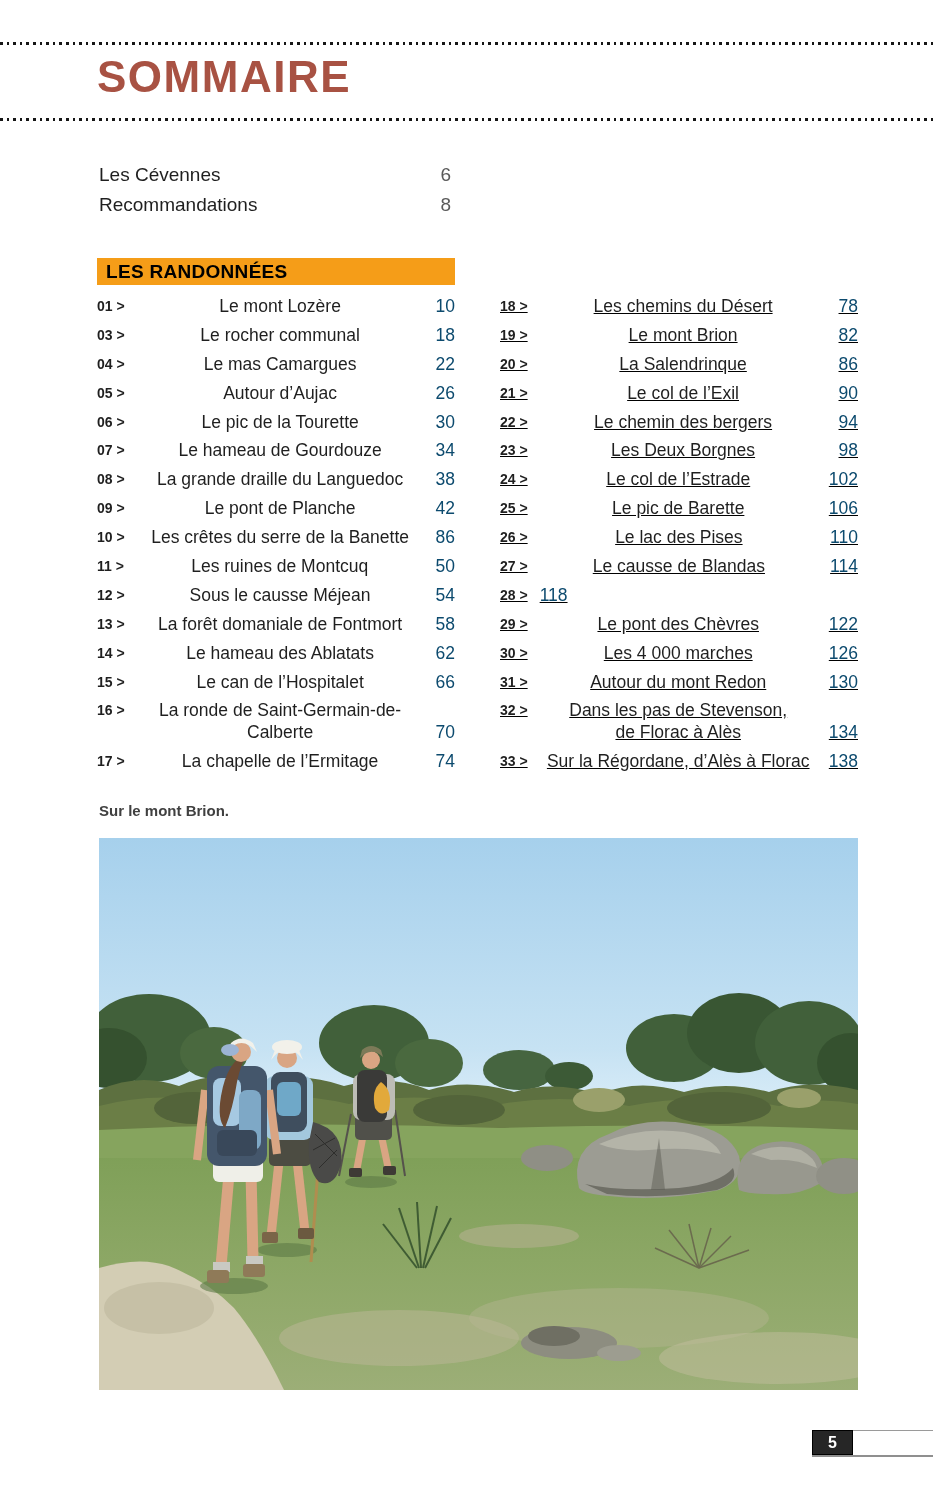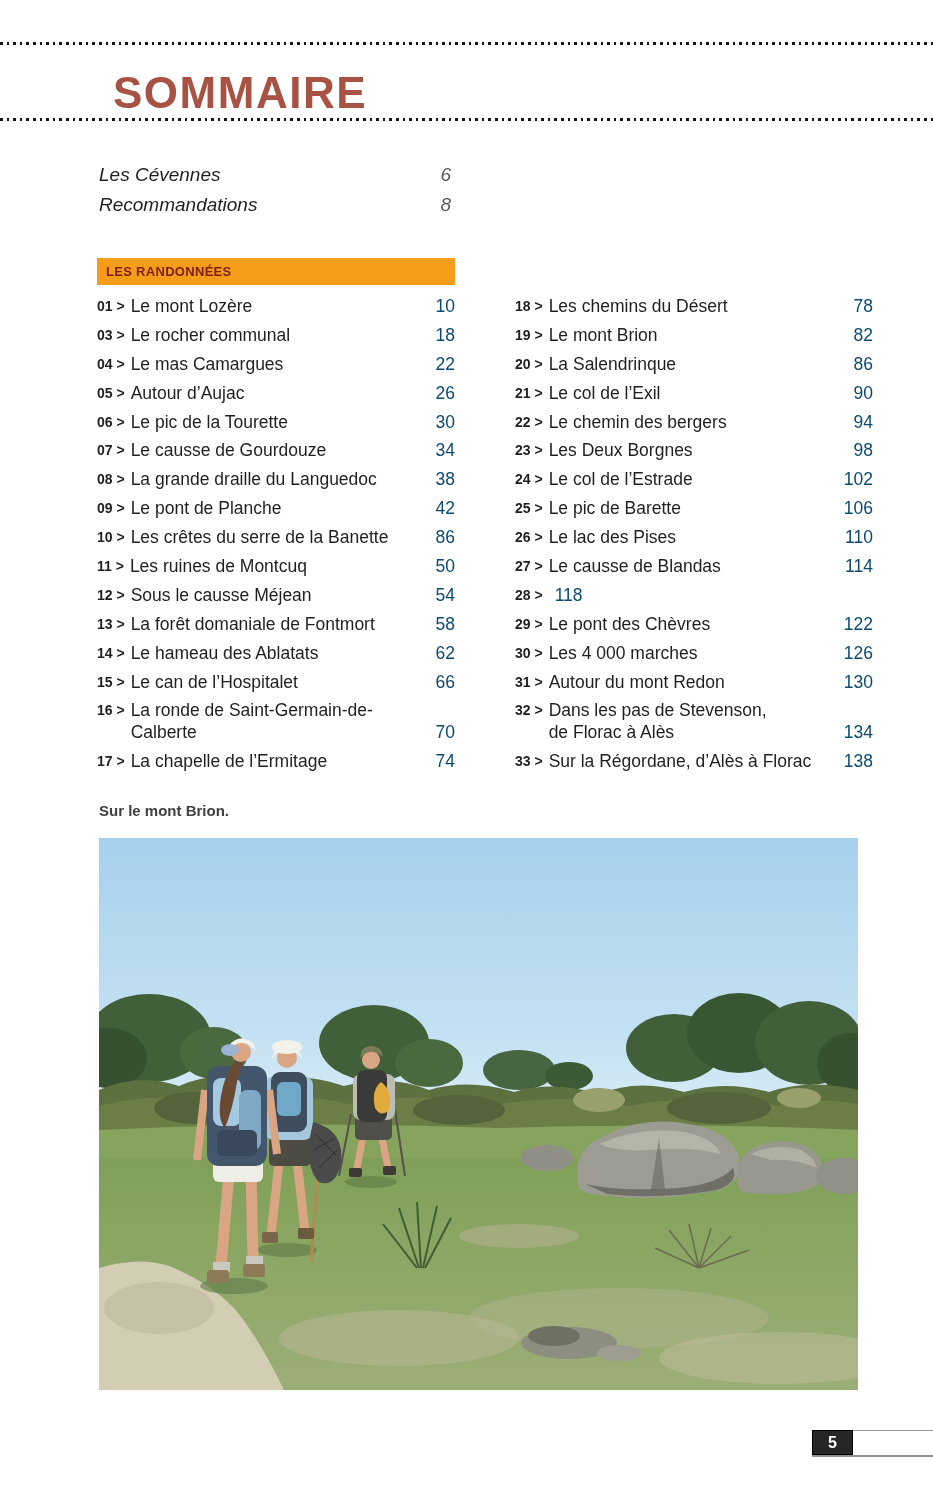--- a/index.html
+++ b/index.html
@@ -7,36 +7,36 @@
     position:relative;width:933px;height:1500px;background:#ffffff;
     font-family:"Liberation Sans", sans-serif;overflow:hidden;
   }
   .dotted{
     position:absolute;left:0;width:933px;height:3px;
     background-image:repeating-linear-gradient(90deg,#161616 0 2.6px,transparent 2.6px 6.6px);
   }
   .dotted.top{top:42px;}
   .dotted.second{top:118px;}
   .page-title{
-    position:absolute;left:97px;top:52px;margin:16px;
+    position:absolute;left:97px;top:52px;margin:0;
     font-size:44px;font-weight:800;letter-spacing:1.5px;color:#a85243;
   }
-  .intro{position:absolute;left:99px;top:164px;width:352px;font-style:italic;}
+  .intro{position:absolute;left:99px;top:164px;width:352px;}
   .intro-row{display:flex;align-items:baseline;margin-bottom:9px;
     font-size:19px;line-height:21px;color:#1f1f1f;}
   .intro-row .lbl{flex:1;}
   .intro-row .pg{color:#5a5a5a;}
   .rand-bar{
     position:absolute;left:97px;top:258px;width:358px;height:27px;
     background:#f59d18;display:flex;align-items:center;box-sizing:border-box;padding-left:9px;
   }
-  .rand-bar span{color:#7f1d1d;font-weight:700;font-size:13px;letter-spacing:.3px;}
-  .toc-col{position:absolute;top:296px;width:358px;}
+  .rand-bar span{color:#000000;font-weight:700;font-size:19px;letter-spacing:.3px;}
+  .toc-col{position:absolute;top:296px;width:358px;text-align:center;}
   .toc-col.left{left:97px;}
-  .toc-col.right{left:515px;}
+  .toc-col.right{left:500px;text-decoration:underline;}
   .toc-row{display:flex;margin-bottom:7.6px;color:#1f1f1f;}
   .toc-num{font-size:14px;font-weight:600;line-height:21.3px;white-space:nowrap;margin-right:6px;}
   .toc-title{flex:1;font-size:17.5px;font-weight:500;line-height:21.3px;white-space:pre-line;}
   .toc-page{font-size:17.5px;color:#0c4a6e;line-height:21.3px;align-self:flex-end;margin-left:6px;}
   .caption{
     position:absolute;left:99px;top:802px;
     font-size:15px;font-weight:700;color:#404040;
   }
   .photo{position:absolute;left:99px;top:838px;width:759px;height:552px;overflow:hidden;}
   .photo svg{display:block;}
@@ -96,21 +96,21 @@
         <span class="toc-title">Autour d’Aujac</span>
         <span class="toc-page">26</span>
       </div>
       <div class="toc-row">
         <span class="toc-num">06 &gt;</span>
         <span class="toc-title">Le pic de la Tourette</span>
         <span class="toc-page">30</span>
       </div>
       <div class="toc-row">
         <span class="toc-num">07 &gt;</span>
-        <span class="toc-title">Le causse de Gourdouze</span>
+        <span class="toc-title">Le hameau de Gourdouze</span>
         <span class="toc-page">34</span>
       </div>
       <div class="toc-row">
         <span class="toc-num">08 &gt;</span>
         <span class="toc-title">La grande draille du Languedoc</span>
         <span class="toc-page">38</span>
       </div>
       <div class="toc-row">
         <span class="toc-num">09 &gt;</span>
         <span class="toc-title">Le pont de Planche</span>

